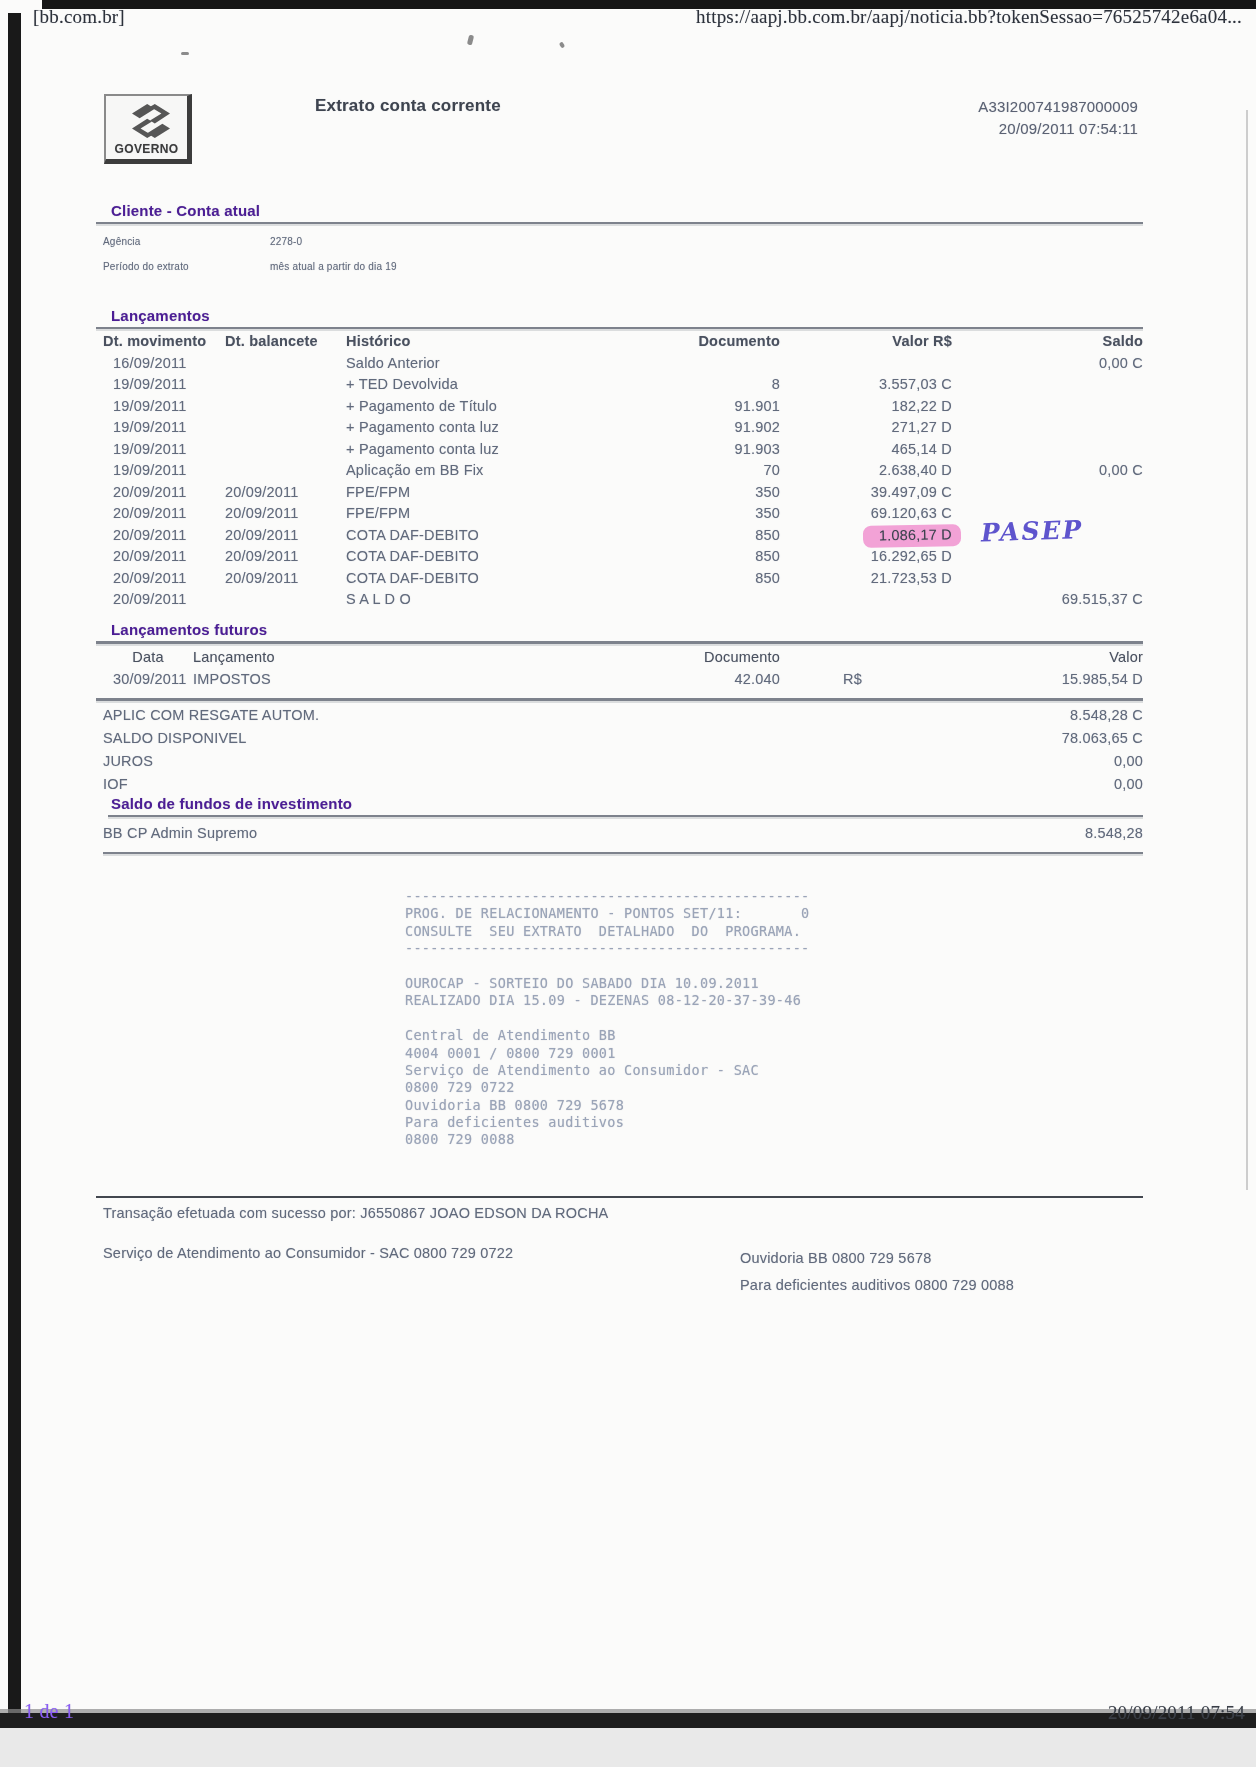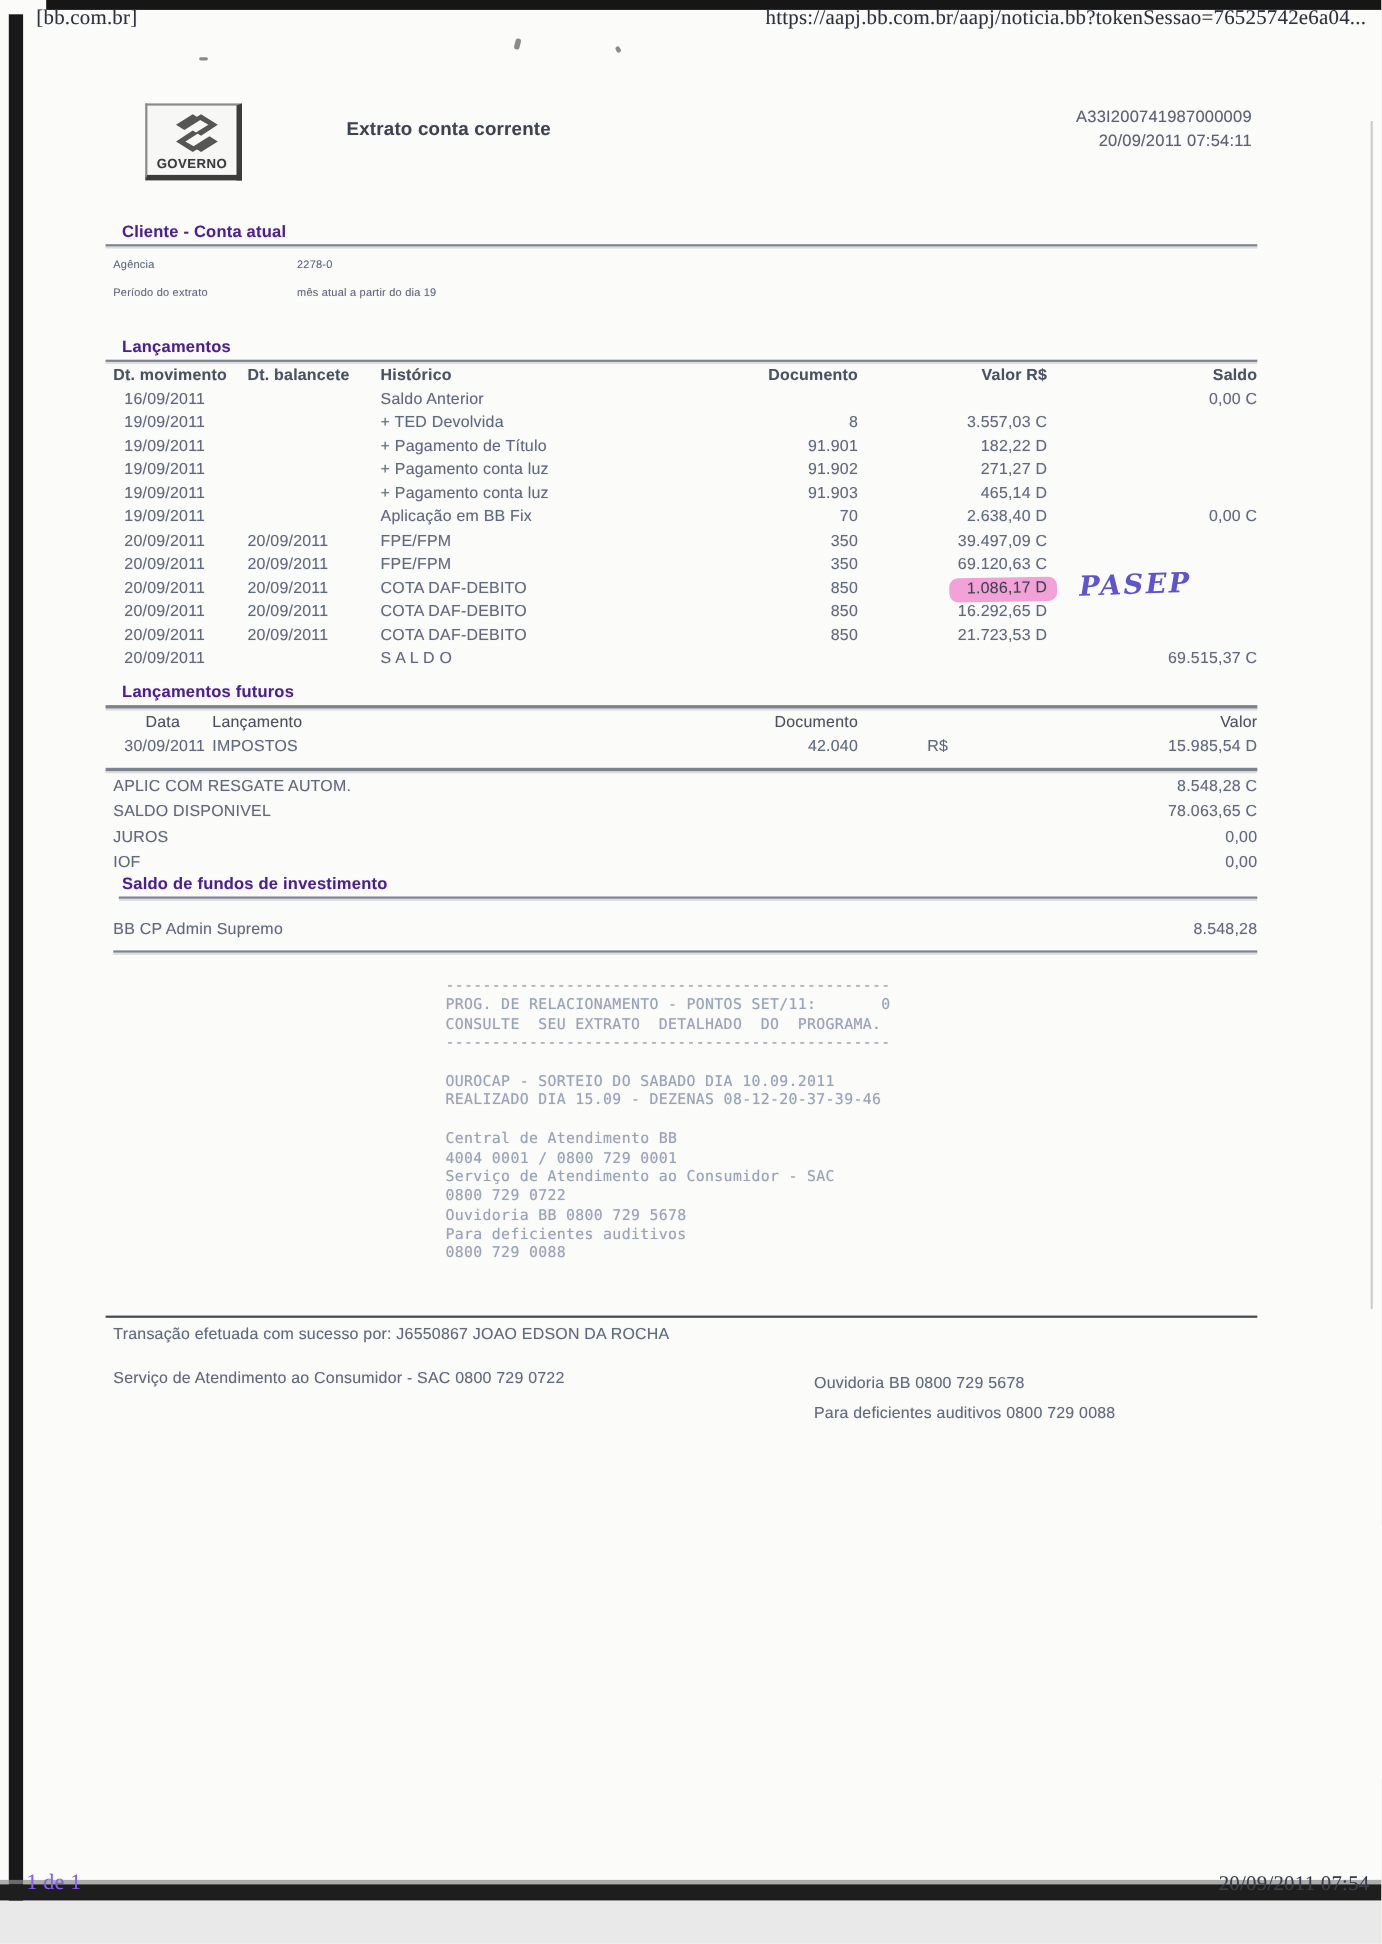--- a/index.html
+++ b/index.html
@@ -20,25 +20,25 @@
   .speck.s2{left:560px;top:42px;width:4px;height:6px;transform:rotate(-30deg);}
   .speck.s3{left:181px;top:52px;width:8px;height:3px;}
   
   .print-header{position:absolute;top:6px;left:33px;right:14px;display:flex;justify-content:space-between;
     font-family:"Liberation Serif","DejaVu Serif",serif;font-size:19px;color:#2c313a;}
   .pf-left{position:absolute;top:1700px;left:24px;font-family:"Liberation Serif","DejaVu Serif",serif;font-size:20px;color:#8b5cf6;}
   .pf-right{position:absolute;top:1702px;right:11px;font-family:"Liberation Serif","DejaVu Serif",serif;font-size:19px;color:#3a3f47;}
   
   .logo-box{position:absolute;left:104px;top:94px;width:88px;height:70px;background:#f7f7f6;
     border:2px solid #8a8a8a;border-right:5px solid #3c3c3c;border-bottom:5px solid #3c3c3c;
-    display:flex;flex-direction:column;align-items:center;justify-content:flex-end;padding-bottom:3px;box-sizing:border-box;margin-left:28px;}
+    display:flex;flex-direction:column;align-items:center;justify-content:flex-end;padding-bottom:3px;box-sizing:border-box;}
   .logo-box svg{position:absolute;top:6px;left:24px;}
   .logo-label{font-size:12px;font-weight:700;color:#3b3b3b;letter-spacing:.4px;}
   
-  .doc-title{position:absolute;left:315px;top:108px;font-size:17px;font-weight:700;color:#3e444f;letter-spacing:.2px;}
+  .doc-title{position:absolute;left:315px;top:96px;font-size:17px;font-weight:700;color:#3e444f;letter-spacing:.2px;}
   .code-block{position:absolute;top:96px;right:118px;text-align:right;font-size:15px;line-height:22px;color:#5b6273;}
   
   .doc{text-shadow:0 0 1px rgba(96,106,128,.35);letter-spacing:.2px;}
   .sec-title{font-size:15px;font-weight:700;color:#4c1d95;padding-left:8px;}
   .rule{height:2px;background:#7d828c;box-shadow:0 2px 0 rgba(125,130,140,.25);}
   .rule.thick{height:3px;}
   
   .sec{position:absolute;left:103px;width:1040px;}
   .sec-cliente{top:202px;}
   .info-row{display:flex;height:24.5px;line-height:24.5px;font-size:10px;}
@@ -67,21 +67,21 @@
   .fut-header{font-weight:400;color:#4a515f;}
   .f-data{text-align:center;}
   .fut-row .f-data{text-align:left;padding-left:10px;}
   .f-doc{text-align:right;padding-right:10px;}
   .f-moeda{padding-left:53px;}
   .f-val{text-align:right;}
   .gap8{height:8px;}
   .sum-row{display:flex;justify-content:space-between;height:23px;line-height:23px;font-size:14.5px;}
   .sec-sum{top:704px;}
   .sec-funds{top:795px;}
-  .fund-row{display:flex;justify-content:space-between;height:22px;line-height:22px;font-size:14.5px;margin-top:17px;}
+  .fund-row{display:flex;justify-content:space-between;height:22px;line-height:22px;font-size:14.5px;margin-top:5px;}
   
   .mono{position:absolute;left:405px;top:888px;font-family:"DejaVu Sans Mono","Liberation Mono",monospace;
     font-size:13.5px;color:#9aa4b8;letter-spacing:.3px;}
   .mono-line{white-space:pre;height:17.4px;line-height:17.4px;}
   
   .divider2{position:absolute;left:96px;top:1196px;width:1047px;height:2px;background:#43474f;}
   .transacao{position:absolute;left:103px;top:1205px;font-size:14.5px;}
   .contact-left{position:absolute;left:103px;top:1245px;font-size:14.5px;}
   .contact-right{position:absolute;left:740px;top:1245px;font-size:14.5px;line-height:27px;}
 </style>

